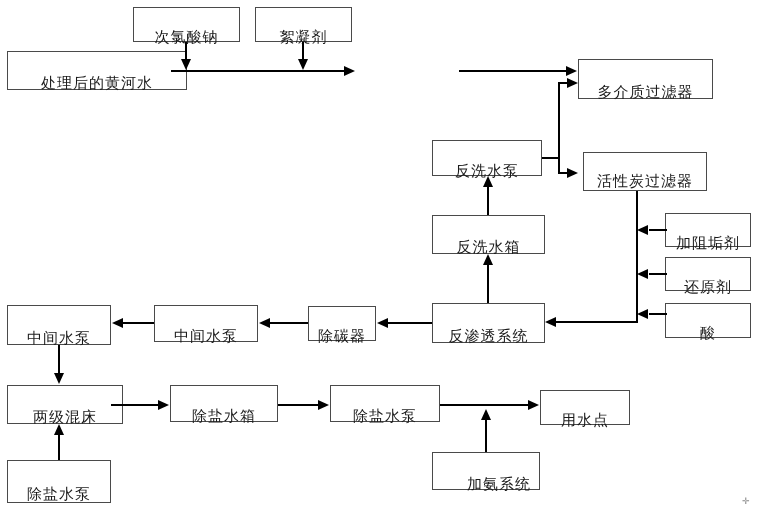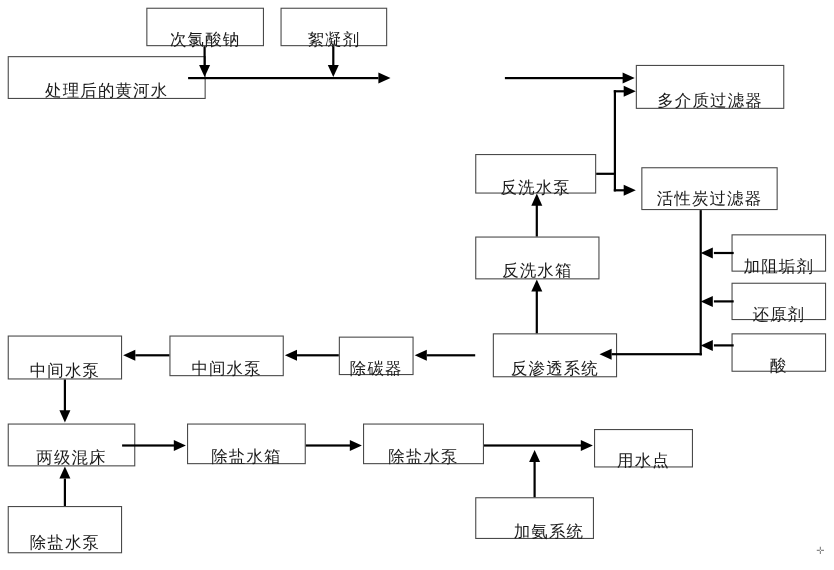--- a/index.html
+++ b/index.html
@@ -101,21 +101,21 @@
     </div>
   <div class="node" style="left:665px;top:213px; width:86px;  height:34px;align-items:center;">
       <span>加阻垢剂</span>
     </div>
   <div class="node" style="left:665px;top:257px; width:86px;  height:34px;">
       <span>还原剂</span>
     </div>
   <div class="node" style="left:665px;top:303px; width:86px;  height:35px;">
       <span>酸</span>
     </div>
-  <div class="node" style="left:448px;top:303px; width:113px; height:40px;">
+  <div class="node" style="left:432px;top:303px; width:113px; height:40px;">
       <span>反渗透系统</span>
     </div>
   <div class="node" style="left:308px;top:306px; width:68px;  height:35px;">
       <span>除碳器</span>
     </div>
   <div class="node" style="left:154px;top:305px; width:104px; height:37px;">
       <span>中间水泵</span>
     </div>
   <div class="node" style="left:7px;  top:305px; width:104px; height:40px;">
       <span>中间水泵</span>

